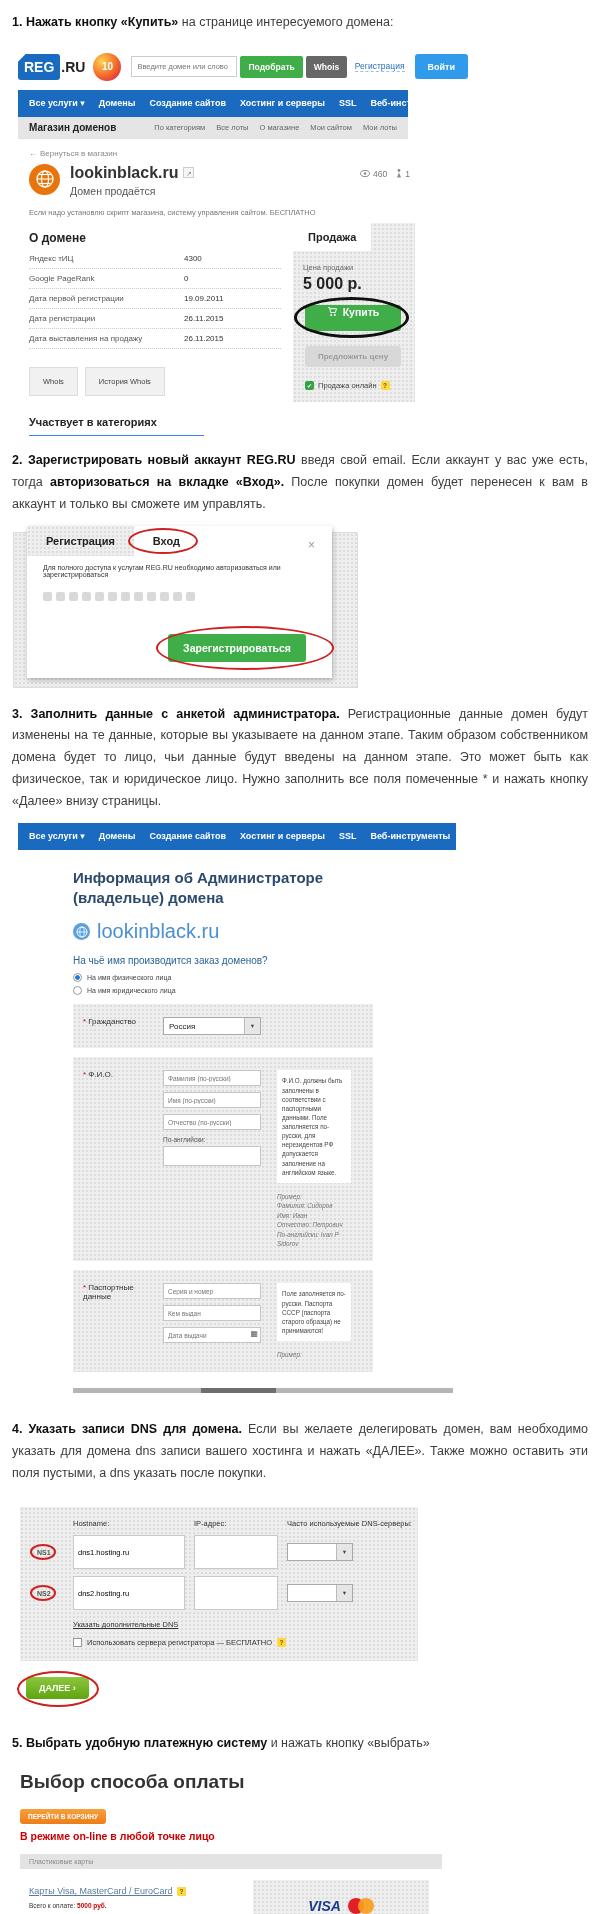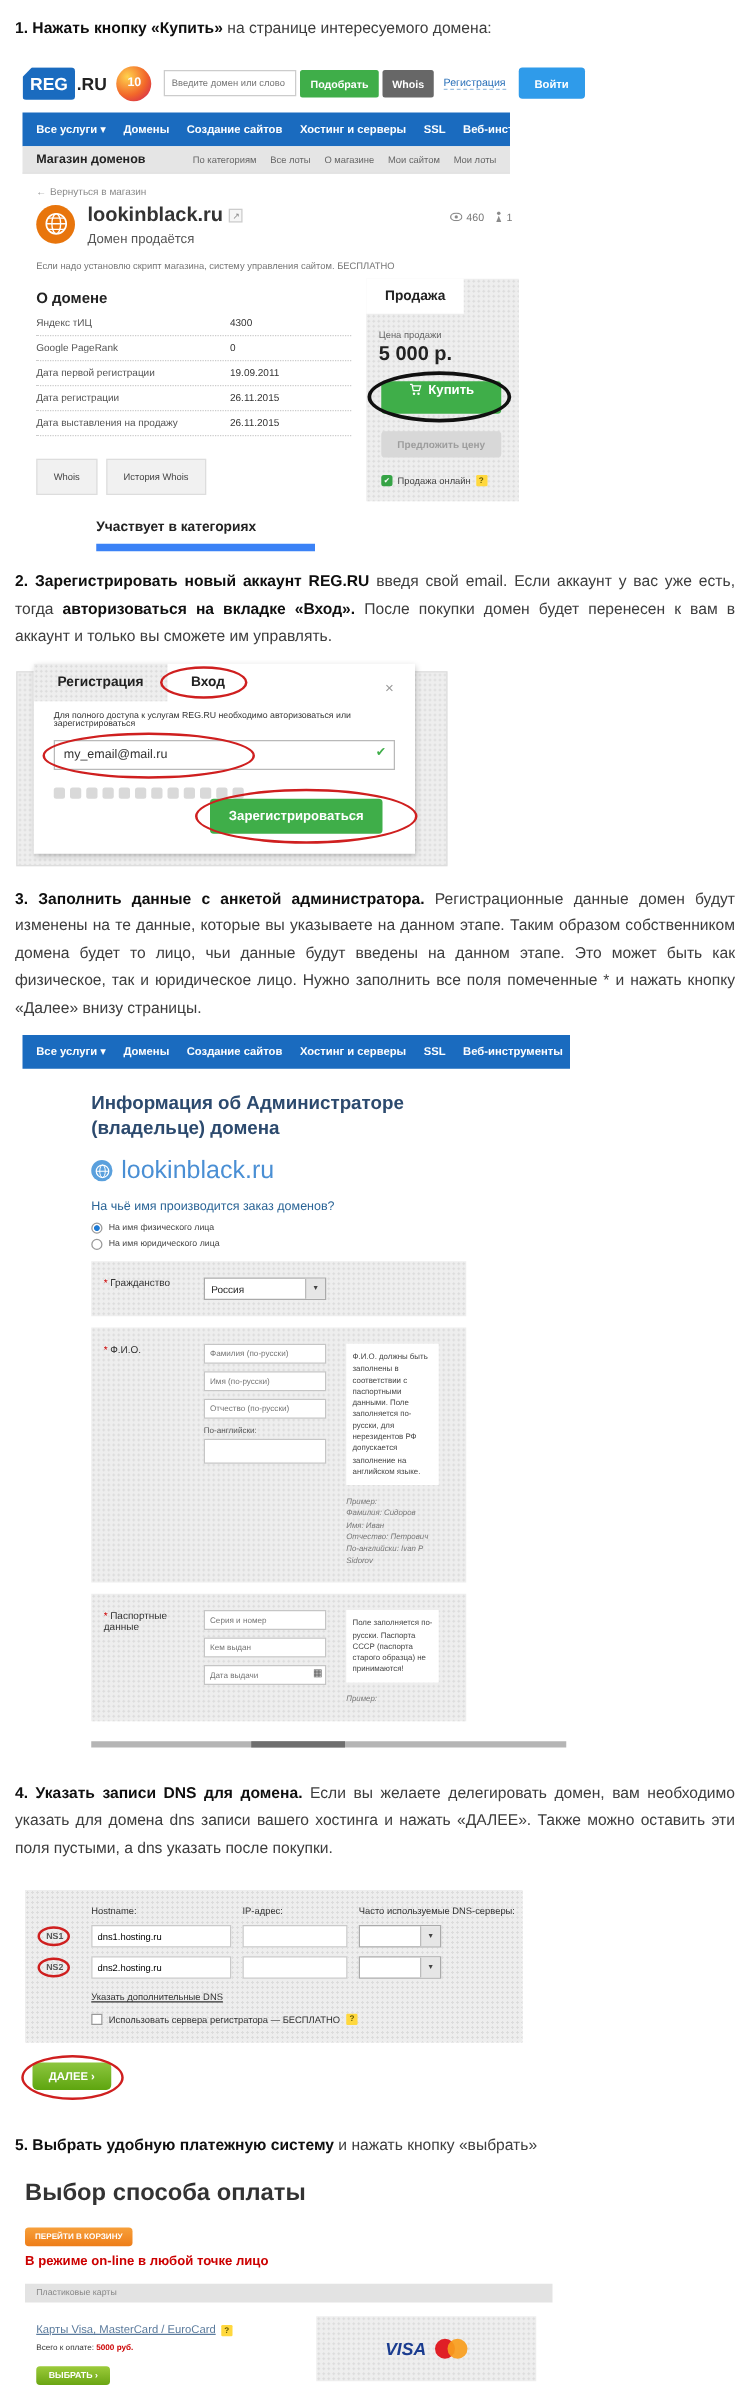--- a/index.html
+++ b/index.html
@@ -59,21 +59,21 @@
   .promo { font-size:7.5px; color:#777; margin:11px 0 0 11px; }
   .content-cols { display:flex; margin:6px 0 0 11px; }
   .left-col { width:252px; }
   .about-title { font-size:12px; font-weight:bold; margin:8px 0 4px; color:#222; }
   .about-row { display:flex; border-bottom:1px dotted #ccc; padding:5px 0; font-size:8px; }
   .about-row .lbl { color:#555; width:155px; }
   .about-row .val { color:#333; }
   .whois-btns { display:flex; gap:7px; margin-top:18px; }
   .btn-gray { background:#f1f1f1; border:1px solid #ddd; font-size:7.5px; color:#444; padding:9px 13px; }
   .cats-title { font-size:11px; font-weight:bold; margin-top:20px; padding-bottom:7px;
-                border-bottom:6px solid #3b82f6; width:175px; color:#222;margin-left:48px; }
+                border-bottom:1px solid #3b82f6; width:175px; color:#222; }
   .sale-panel { margin-left:12px; width:122px; padding-bottom:12px; align-self:flex-start; }
   .sale-tab { display:inline-block; background:#fff; font-size:11px; font-weight:bold; padding:8px 15px; color:#222; }
   .sale-body { padding:4px 10px 0; }
   .price-lbl { font-size:7.5px; color:#666; margin-top:8px; }
   .price { font-size:16px; font-weight:bold; color:#222; margin:3px 0 12px; }
   .buy-wrap { position:relative; width:96px; height:26px; margin:0 0 14px 2px; }
   .btn-buy { width:96px; height:26px; background:#3fae49; color:#fff; font-weight:bold; font-size:10.5px;
              border:none; border-radius:3px; display:flex; align-items:flex-start; justify-content:center; gap:5px; }
   .ellipse-black { position:absolute; left:-11px; top:-8px; width:115px; height:41px;
                    border:3.5px solid #101010; border-radius:50%; pointer-events:none; }
@@ -136,21 +136,21 @@
   .scrollbar { width:380px; height:5px; background:#b5b5b5; margin:16px 0 0 0; position:relative; }
   .scroll-thumb { position:absolute; left:128px; width:75px; height:5px; background:#6e6e6e; }
 
   
   .dns-panel { margin:22px 0 0 20px; width:398px; padding:12px 10px 14px 14px; }
   .dns-grid { display:grid; grid-template-columns:30px 112px 84px 128px; gap:7px 9px; align-items:center; }
   .dns-head { font-size:7.5px; color:#333; }
   .ns-badge { position:relative; display:inline-block; font-size:7px; font-weight:bold; color:#555;
               padding:2px 3px; }
   .ns-badge .ellipse-red { left:-4px; top:-3px; width:26px; height:16px; border-width:2px; }
-  .dns-input { height:18px; border:1px solid #c9c9c9; font-size:7.5px; padding:4px 4px; width:100%; background:#fff; }
+  .dns-input { height:34px; border:1px solid #c9c9c9; font-size:7.5px; padding:4px 4px; width:100%; background:#fff; }
   .dns-sel { width:66px; }
   .add-dns { font-size:7.5px; color:#333; text-decoration:underline; margin:10px 0 9px 39px; display:inline-block; }
   .dns-check { display:flex; align-items:center; gap:5px; font-size:7.5px; color:#333; margin-left:39px; }
   .checkbox { width:9px; height:9px; border:1px solid #999; background:#fff; flex:0 0 9px; }
   .next-wrap { position:relative; display:inline-block; margin:16px 0 4px 26px; }
   .btn-next { background:linear-gradient(#8dc63f,#5ea50f); color:#fff; font-weight:bold; font-size:9px;
               border:none; border-radius:4px; padding:6px 13px; }
   .next-wrap .ellipse-red { left:-9px; top:-6px; width:78px; height:34px; }
 
   
@@ -318,25 +318,20 @@
   <div class="backdrop dotted"></div>
   <div class="modal">
     <div class="tabs">
       <span class="tab1 dotted">Регистрация</span>
       <span class="tab2">
         <span>Вход</span>
         <span class="ellipse-red" style="left:-6px;top:2px;width:70px;height:26px;"></span>
       </span>
     </div>
     <div class="modal-info">Для полного доступа к услугам REG.RU необходимо авторизоваться или зарегистрироваться</div>
-    <div class="email-row">
-      <input class="email-input" value="my_email@mail.ru" style="">
-      <span class="email-check">✔</span>
-      <span class="ellipse-red" style="left:-9px;top:-6px;width:170px;height:37px;"></span>
-    </div>
     <div class="social-row">
       <span></span>
         <span></span>
         <span></span>
         <span></span>
         <span></span>
         <span></span>
         <span></span>
         <span></span>
         <span></span>

